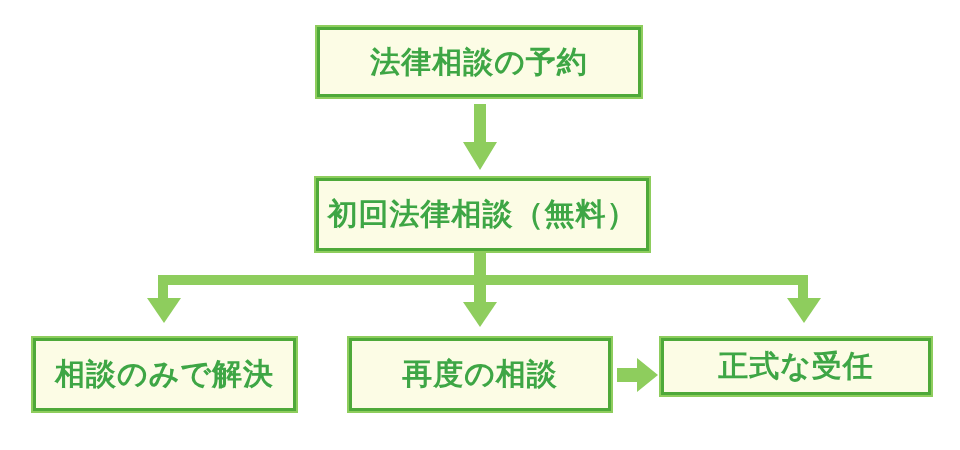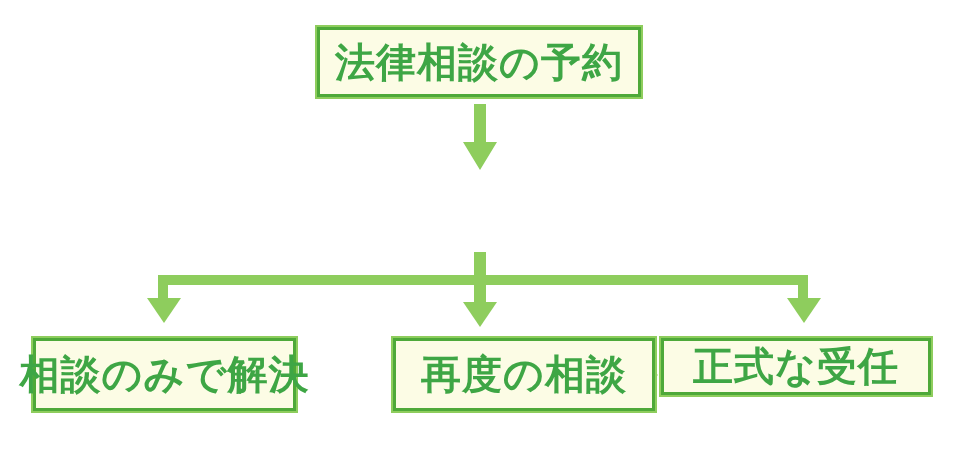--- a/index.html
+++ b/index.html
@@ -37,29 +37,29 @@
     position: absolute;
     box-sizing: border-box;
     background: var(--fill);
     border: 3px solid var(--border);
     box-shadow: 0 0 0 2px var(--outline);
     display: flex;
     align-items: center;
     justify-content: center;
     color: var(--text);
     font-weight: bold;
-    font-size: 40px;
+    font-size: 30px;
     letter-spacing: 1px;
     white-space: nowrap;
     text-align: center;
   }
   .node-reserve  { left: 317px; top: 27px;  width: 324px; height: 70px; }
   .node-first    { left: 316px; top: 178px; width: 333px; height: 73px; }
   .node-resolved { left: 33px;  top: 338px; width: 263px; height: 73px; align-items: center; }
-  .node-repeat   { left: 349px; top: 338px; width: 262px; height: 73px; margin-left: 44px; }
+  .node-repeat   { left: 349px; top: 338px; width: 262px; height: 73px; }
   .node-formal   { left: 661px; top: 338px; width: 270px; height: 57px; }
 </style>
 </head>
 <body>
 
 <div class="stage">
 
   <svg class="arrow-layer" viewBox="0 0 960 450" aria-hidden="true">
 
     <polygon points="474,104 486,104 486,142 497,142 480,170 463,142 474,142"></polygon>
@@ -77,20 +77,23 @@
     <polygon points="787,298 821,298 804,323"></polygon>
 
     <rect x="617" y="368" width="21" height="14"></rect>
     <polygon points="637,358 637,392 658,375"></polygon>
   </svg>
 
   <div class="node node-reserve">
     <span>法律相談の予約</span>
   </div>
 
+  <div class="node node-first">
+    <span>初回法律相談（無料）</span>
+  </div>
 
   <div class="node node-resolved">
     <span>相談のみで解決</span>
   </div>
 
   <div class="node node-repeat">
     <span>再度の相談</span>
   </div>
 
   <div class="node node-formal">

